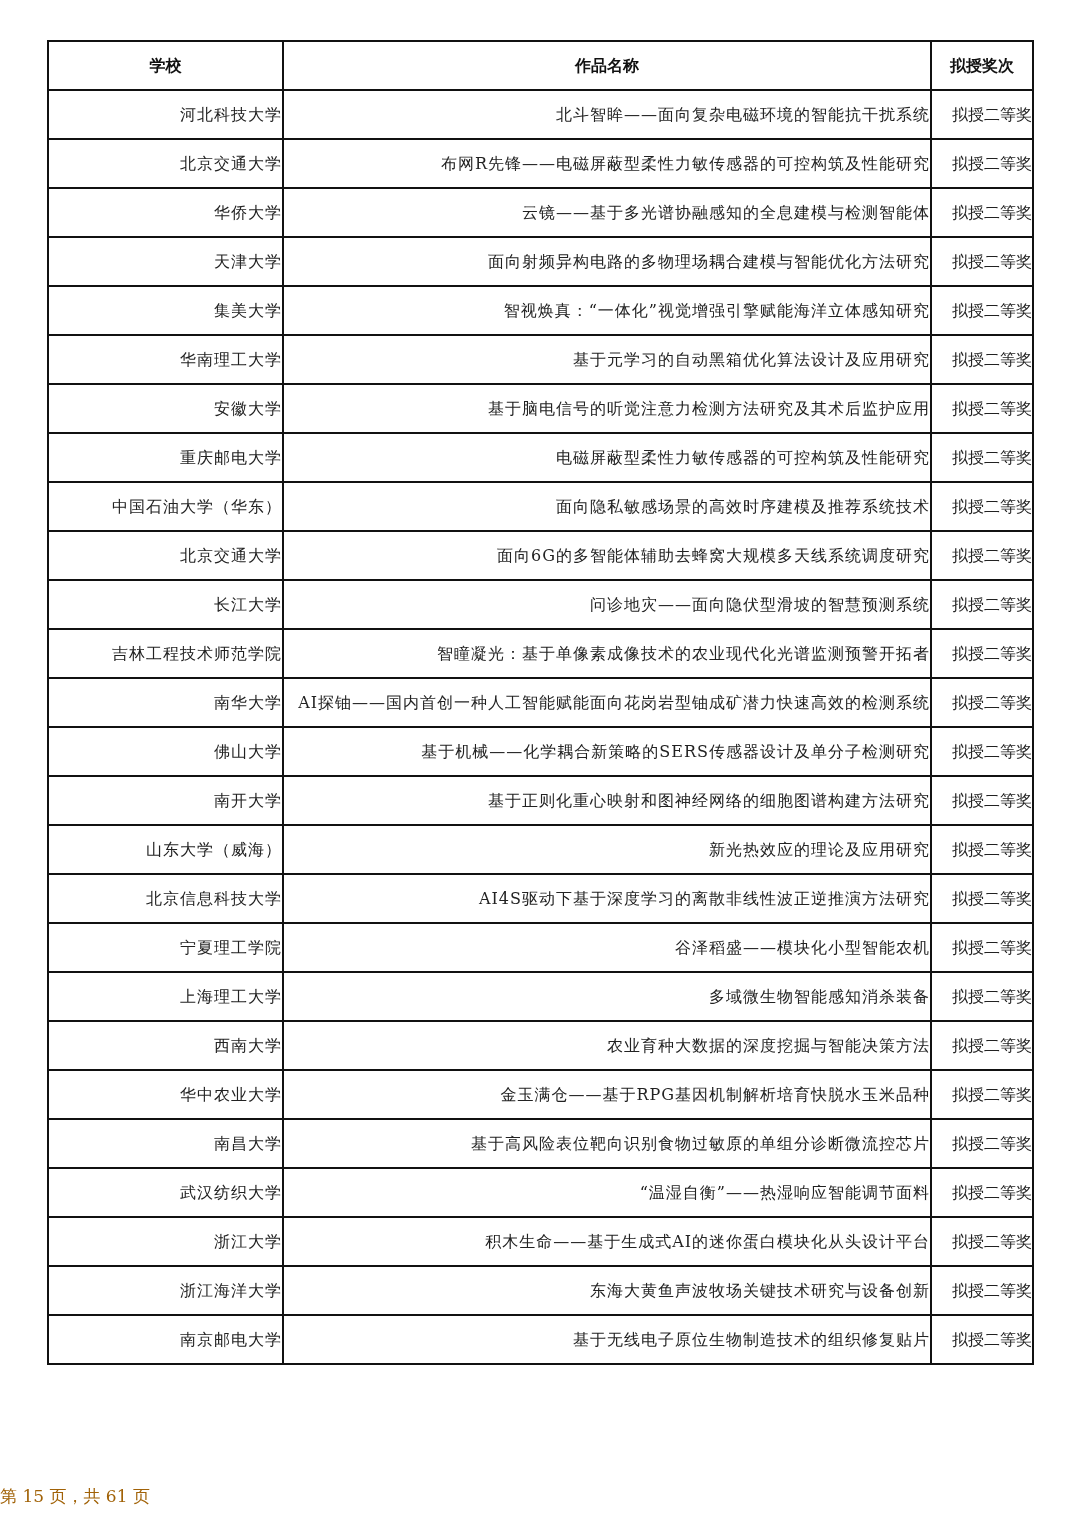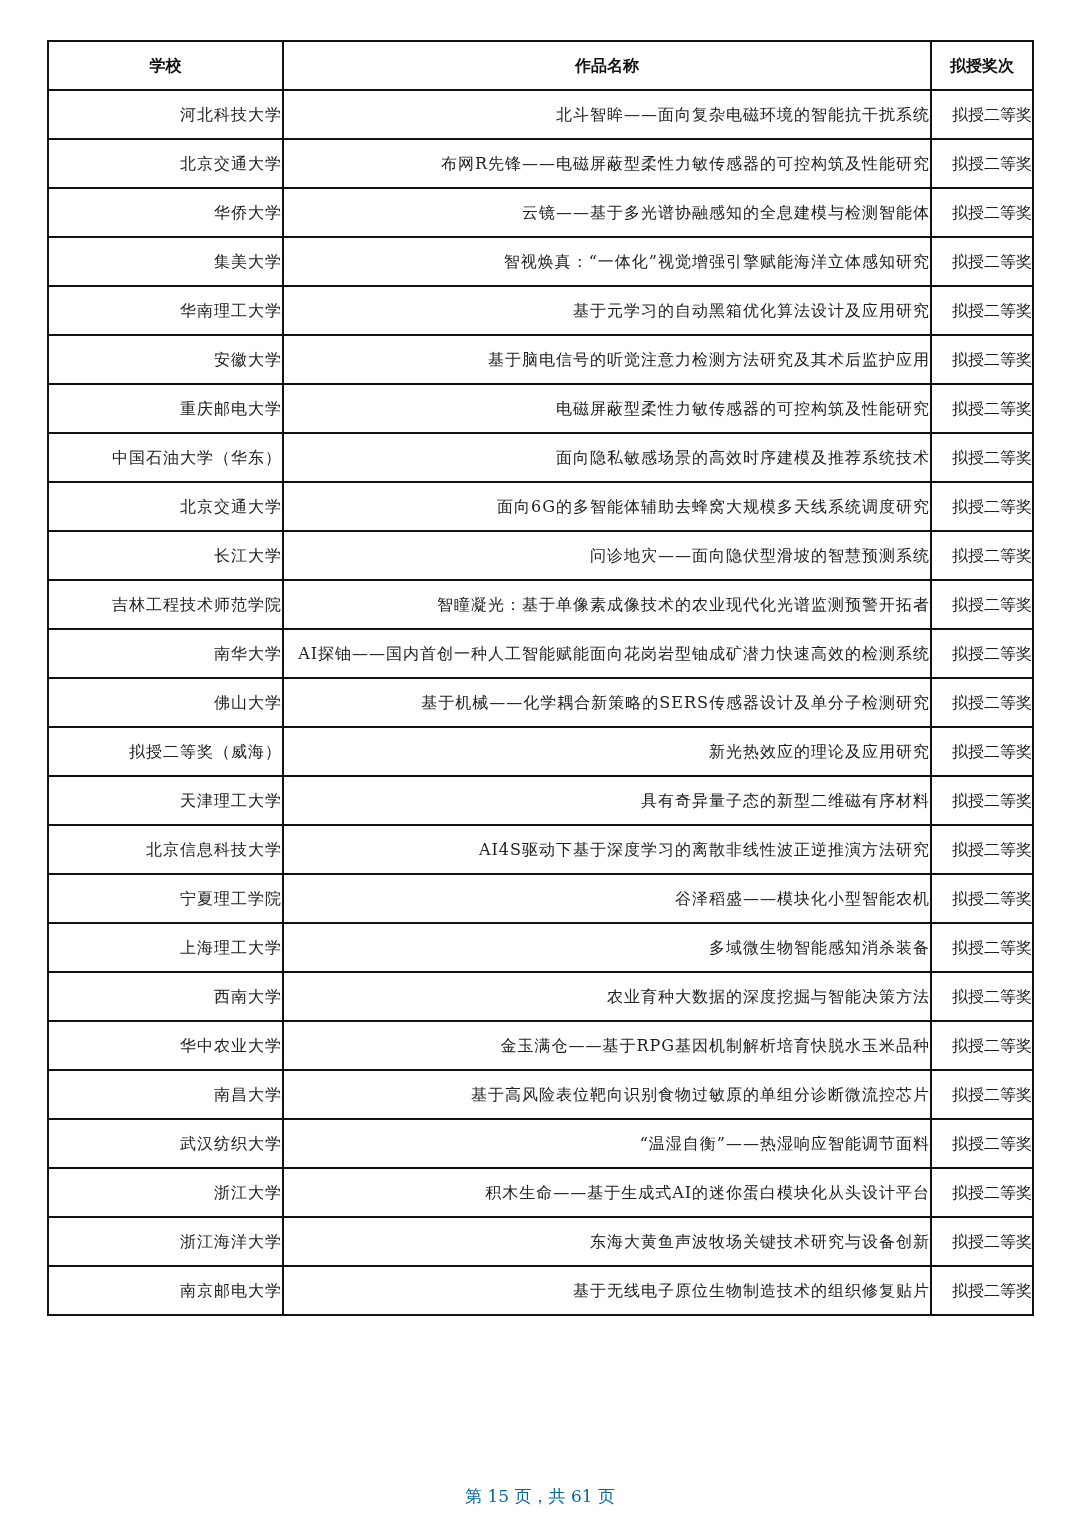--- a/index.html
+++ b/index.html
@@ -60,23 +60,22 @@
       text-align: right;
       white-space: nowrap;
       letter-spacing: 0px;
       font-size: 16px;
     }
     .footer {
       position: absolute;
       left: 0;
       width: 1080px;
       top: 1485px;
-      text-align: center;
       font-size: 17px;
-      color: #0369a1;
+      color: #a16207;
     }
   </style>
 </head>
 <body>
 
 <div class="page">
   <table class="awards">
     <colgroup>
       <col class="c-school">
       <col class="c-title">
@@ -99,20 +98,25 @@
           <td class="school">北京交通大学</td>
           <td class="title">布网R先锋——电磁屏蔽型柔性力敏传感器的可控构筑及性能研究</td>
           <td class="award">拟授二等奖</td>
         </tr>
       <tr>
           <td class="school">华侨大学</td>
           <td class="title">云镜——基于多光谱协融感知的全息建模与检测智能体</td>
           <td class="award">拟授二等奖</td>
         </tr>
       <tr>
+          <td class="school">天津大学</td>
+          <td class="title">面向射频异构电路的多物理场耦合建模与智能优化方法研究</td>
+          <td class="award">拟授二等奖</td>
+        </tr>
+      <tr>
           <td class="school">集美大学</td>
           <td class="title">智视焕真：“一体化”视觉增强引擎赋能海洋立体感知研究</td>
           <td class="award">拟授二等奖</td>
         </tr>
       <tr>
           <td class="school">华南理工大学</td>
           <td class="title">基于元学习的自动黑箱优化算法设计及应用研究</td>
           <td class="award">拟授二等奖</td>
         </tr>
       <tr>
@@ -149,27 +153,27 @@
           <td class="school">南华大学</td>
           <td class="title">AI探铀——国内首创一种人工智能赋能面向花岗岩型铀成矿潜力快速高效的检测系统</td>
           <td class="award">拟授二等奖</td>
         </tr>
       <tr>
           <td class="school">佛山大学</td>
           <td class="title">基于机械——化学耦合新策略的SERS传感器设计及单分子检测研究</td>
           <td class="award">拟授二等奖</td>
         </tr>
       <tr>
-          <td class="school">拟授二等奖（威海）</td>
+          <td class="school">南开大学</td>
+          <td class="title">基于正则化重心映射和图神经网络的细胞图谱构建方法研究</td>
+          <td class="award">拟授二等奖</td>
+        </tr>
+      <tr>
+          <td class="school">山东大学（威海）</td>
           <td class="title">新光热效应的理论及应用研究</td>
-          <td class="award">拟授二等奖</td>
-        </tr>
-      <tr>
-          <td class="school">天津理工大学</td>
-          <td class="title">具有奇异量子态的新型二维磁有序材料</td>
           <td class="award">拟授二等奖</td>
         </tr>
       <tr>
           <td class="school">北京信息科技大学</td>
           <td class="title">AI4S驱动下基于深度学习的离散非线性波正逆推演方法研究</td>
           <td class="award">拟授二等奖</td>
         </tr>
       <tr>
           <td class="school">宁夏理工学院</td>
           <td class="title">谷泽稻盛——模块化小型智能农机</td>

